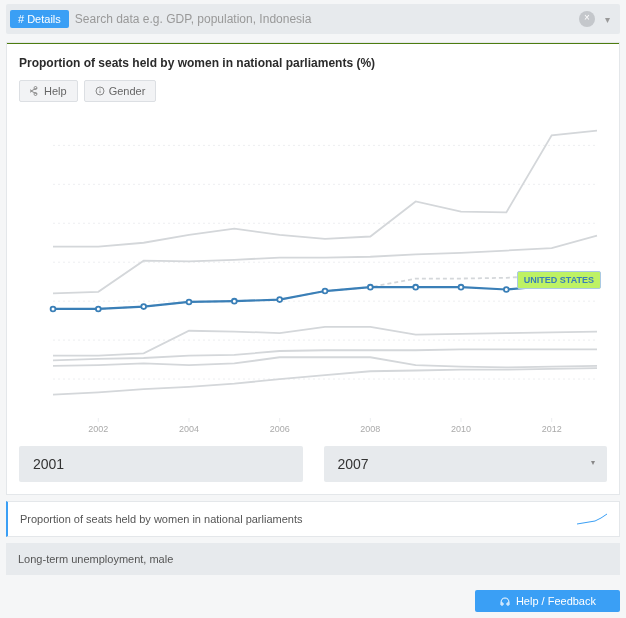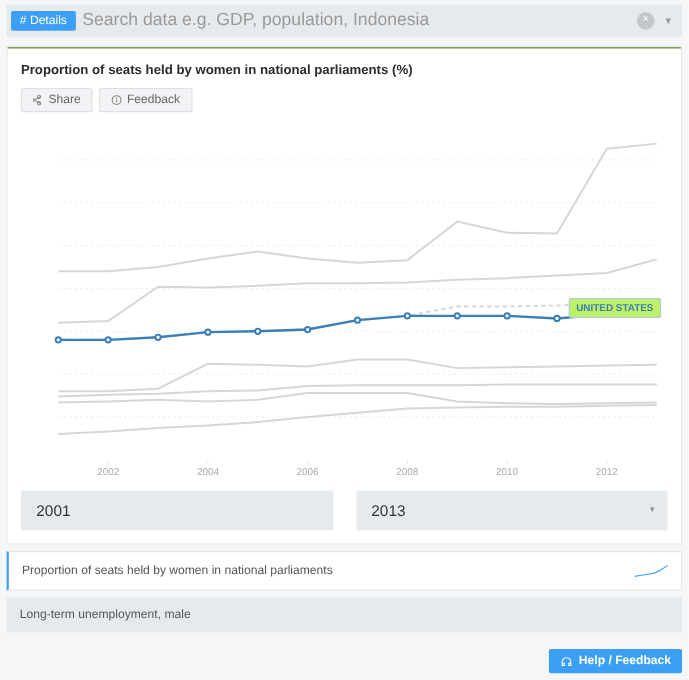--- a/index.html
+++ b/index.html
@@ -1,19 +1,19 @@
 <!DOCTYPE html>
 <html><head>
 <meta charset="utf-8">
 <style>
 * { box-sizing: border-box; margin: 0; padding: 0; }
 body { font-family: -apple-system, "Segoe UI", Arial, sans-serif; font-size: 12px; color: #555; background: #f5f6f7; width: 626px; height: 618px; overflow: hidden; position: relative; }
 .search-bar { display: flex; align-items: center; background: #e7eaed; margin: 4px 6px; border-radius: 2px; height: 30px; padding: 0 4px; }
 .tag { background: #3a9ff5; color: #fff; font-size: 11px; padding: 3px 8px; border-radius: 2px; margin-right: 6px; }
-.search-input { flex: 1; border: none; background: transparent; outline: none; font-size: 16px; color: #6d28d9; }
+.search-input { flex: 1; border: none; background: transparent; outline: none; font-size: 12px; color: #6d28d9; }
 .search-input::placeholder { color: #999; }
 .clear-btn { width: 16px; height: 16px; border-radius: 50%; background: #c4c7cb; color: #fff; line-height: 14px; text-align: center; font-size: 10px; margin: 0 4px; cursor: pointer; }
 .chev { color: #999; font-size: 10px; padding: 0 6px; cursor: pointer; }
 .panel { background: #fff; border: 1px solid #e4e7ea; margin: 8px 6px 6px; }
 .title { font-size: 16px; font-weight: 600; color: #333; padding: 14px 12px 10px; }
 .chart-header { border-top: 1px solid #4d7c0f; padding: 12px 12px 10px; font-size: 12px; font-weight: 700; color: #2b2b2b; }
 .btn-row { display: flex; gap: 6px; padding: 0 12px 10px; }
 .small-btn { display: inline-flex; align-items: center; gap: 4px; background: #f2f3f5; border: 1px solid #dcdfe3; color: #666; font-size: 11px; padding: 4px 10px; border-radius: 2px; cursor: pointer; }
 .chart-area { height: 332px; position: relative; padding: 0 10px 0 40px; }
 svg.plot { width: 100%; height: 100%; }
@@ -23,49 +23,49 @@
 .series { stroke: #d4d7da; stroke-width: 1.8; fill: none; }
 .series.hi { stroke: #3a7fb7; stroke-width: 2.2; }
 .series.dash { stroke-dasharray: 4 3; }
 .pt { fill: #fff; stroke: #3a7fb7; stroke-width: 1.8; }
 .label-box { position: absolute; background: #bef264; border: 1px solid #aac9e3; color: #3a7fb7; font-size: 9px; font-weight: 700; padding: 3px 6px; border-radius: 2px; }
 .year-boxes { display: flex; gap: 21px; padding: 2px 12px 12px; }
 .year-box { flex: 1; background: #e7eaed; color: #333; font-size: 14px; padding: 10px 14px; border-radius: 2px; position: relative; }
 .year-box .caret { position: absolute; right: 12px; top: 12px; font-size: 8px; color: #888; }
 .related { background: #fff; border: 1px solid #e4e7ea; border-left: 2px solid #3a9ff5; margin: 6px 6px; padding: 10px 12px; font-size: 11px; color: #555; display: flex; justify-content: space-between; align-items: center; }
 .related2 { background: #e7eaed; margin: 4px 6px; padding: 10px 12px; font-size: 11px; color: #555; }
-.feedback { position: absolute; right: 6px; bottom: 6px; background: #3a9ff5; color: #fff; font-size: 11px; font-weight: 700; padding: 5px 10px; border-radius: 2px; display: inline-flex; align-items: center; gap: 5px; cursor: pointer; }
+.feedback { position: absolute; right: 6px; bottom: 6px; background: #3a9ff5; color: #fff; font-size: 11px; font-weight: 400; padding: 5px 24px; border-radius: 2px; display: inline-flex; align-items: center; gap: 5px; cursor: pointer; }
 .mini-chart { stroke: #3a9ff5; stroke-width: 1; fill: none; }
 </style>
 </head>
 <body>
 
 <div class="search-bar">
   <span class="tag"># Details</span>
   <input class="search-input" placeholder="Search data e.g. GDP, population, Indonesia" style="">
   <span class="clear-btn">×</span>
   <span class="chev">▾</span>
 </div>
 
 <div class="panel">
   <div class="chart-header">Proportion of seats held by women in national parliaments (%)</div>
   <div class="btn-row">
     <div class="small-btn">
       <svg width="10" height="10">
           <path d="M1 5 L7 2 M1 5 L7 8 M7 2 A1.5 1.5 0 1 0 7 2.01 M7 8 A1.5 1.5 0 1 0 7 8.01 M1 5 A1.5 1.5 0 1 0 1 5.01" stroke="#888" stroke-width="1" fill="none"></path>
         </svg>
-      <span>Share</span>
+      <span>Help</span>
     </div>
     <div class="small-btn">
       <svg width="10" height="10">
           <circle cx="5" cy="5" r="4" stroke="#888" stroke-width="1" fill="none"></circle>
           <line x1="5" y1="4.5" x2="5" y2="7" stroke="#888" stroke-width="1"></line>
           <circle cx="5" cy="3" r="0.6" fill="#888"></circle>
         </svg>
-      <span>Feedback</span>
+      <span>Gender</span>
     </div>
   </div>
   <div class="chart-area">
     <svg class="plot" id="plot">
         <line class="grid-dash" x1="6" y1="267.0526315789474" x2="550" y2="267.0526315789474"></line>
         <text class="axis-txt" x="-2" y="270.0526315789474" text-anchor="end">5</text>
         <line class="grid-dash" x1="6" y1="228.10526315789474" x2="550" y2="228.10526315789474"></line>
         <text class="axis-txt" x="-2" y="231.10526315789474" text-anchor="end">10</text>
         <line class="grid-dash" x1="6" y1="189.1578947368421" x2="550" y2="189.1578947368421"></line>
         <text class="axis-txt" x="-2" y="192.1578947368421" text-anchor="end">15</text>
@@ -112,21 +112,21 @@
         <circle class="pt" cx="504.66666666666663" cy="173.57894736842104" r="2.4"></circle>
         <circle class="pt" cx="550" cy="167.34736842105264" r="2.4"></circle>
       </svg>
     <div class="label-box" id="hi-label" style="right: 18px; top: 159.347px;">UNITED STATES</div>
   </div>
   <div class="year-boxes">
     <div class="year-box">
       <span>2001</span>
     </div>
     <div class="year-box">
-      <span>2013</span>
+      <span>2007</span>
       <span class="caret">▾</span>
     </div>
   </div>
 </div>
 
 <div class="related">
   <span>Proportion of seats held by women in national parliaments</span>
   <svg width="30" height="14">
       <path class="mini-chart" d="M0 12 L6 11 L12 10 L18 9 L24 6 L30 2"></path>
     </svg>

